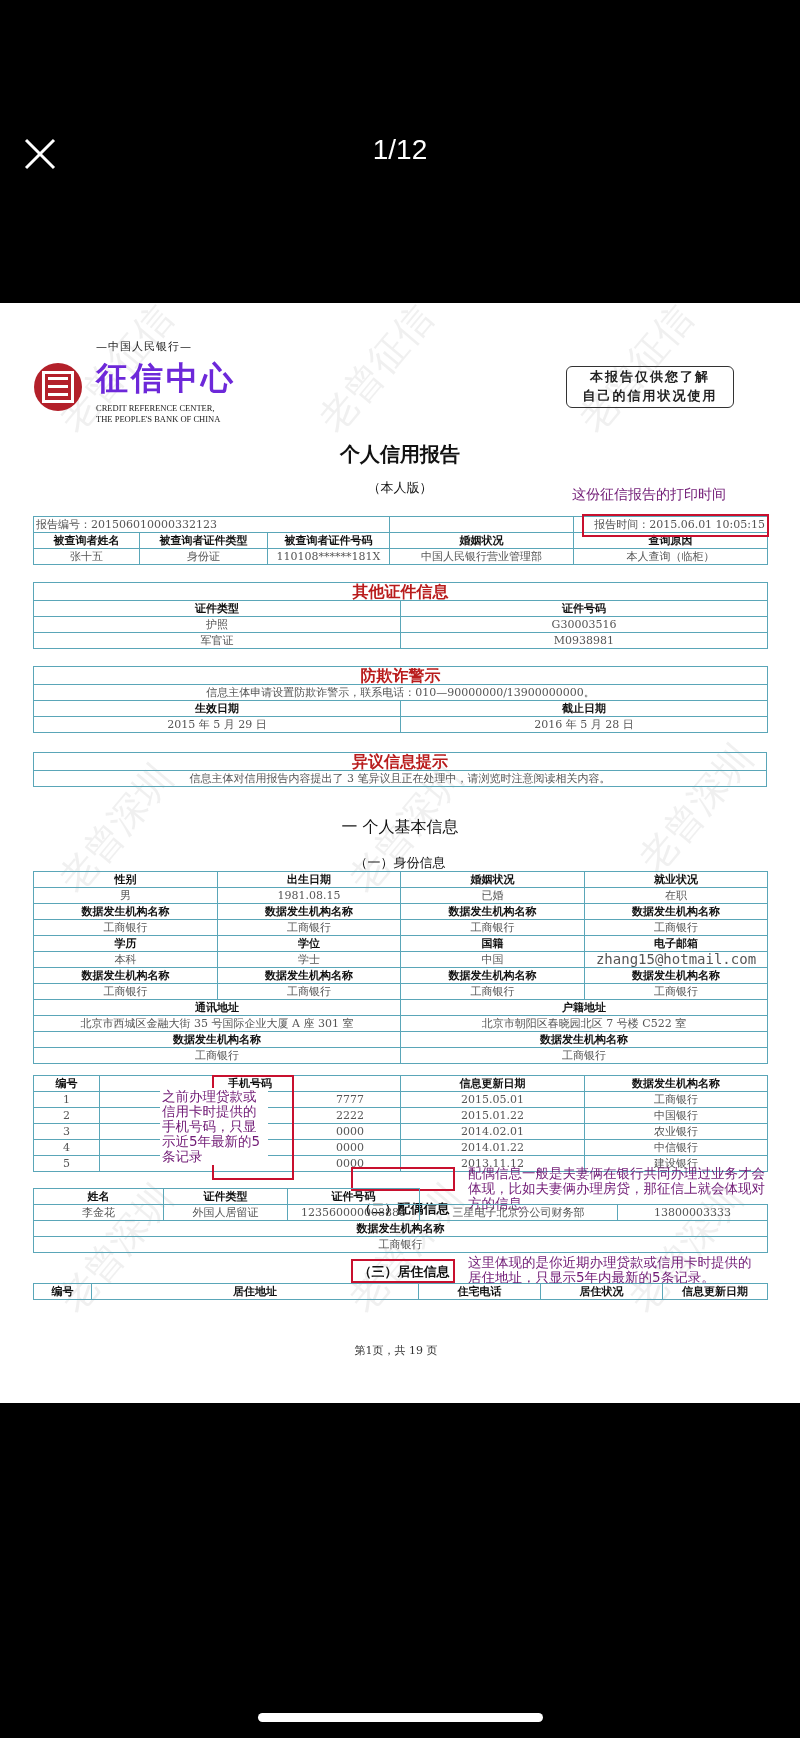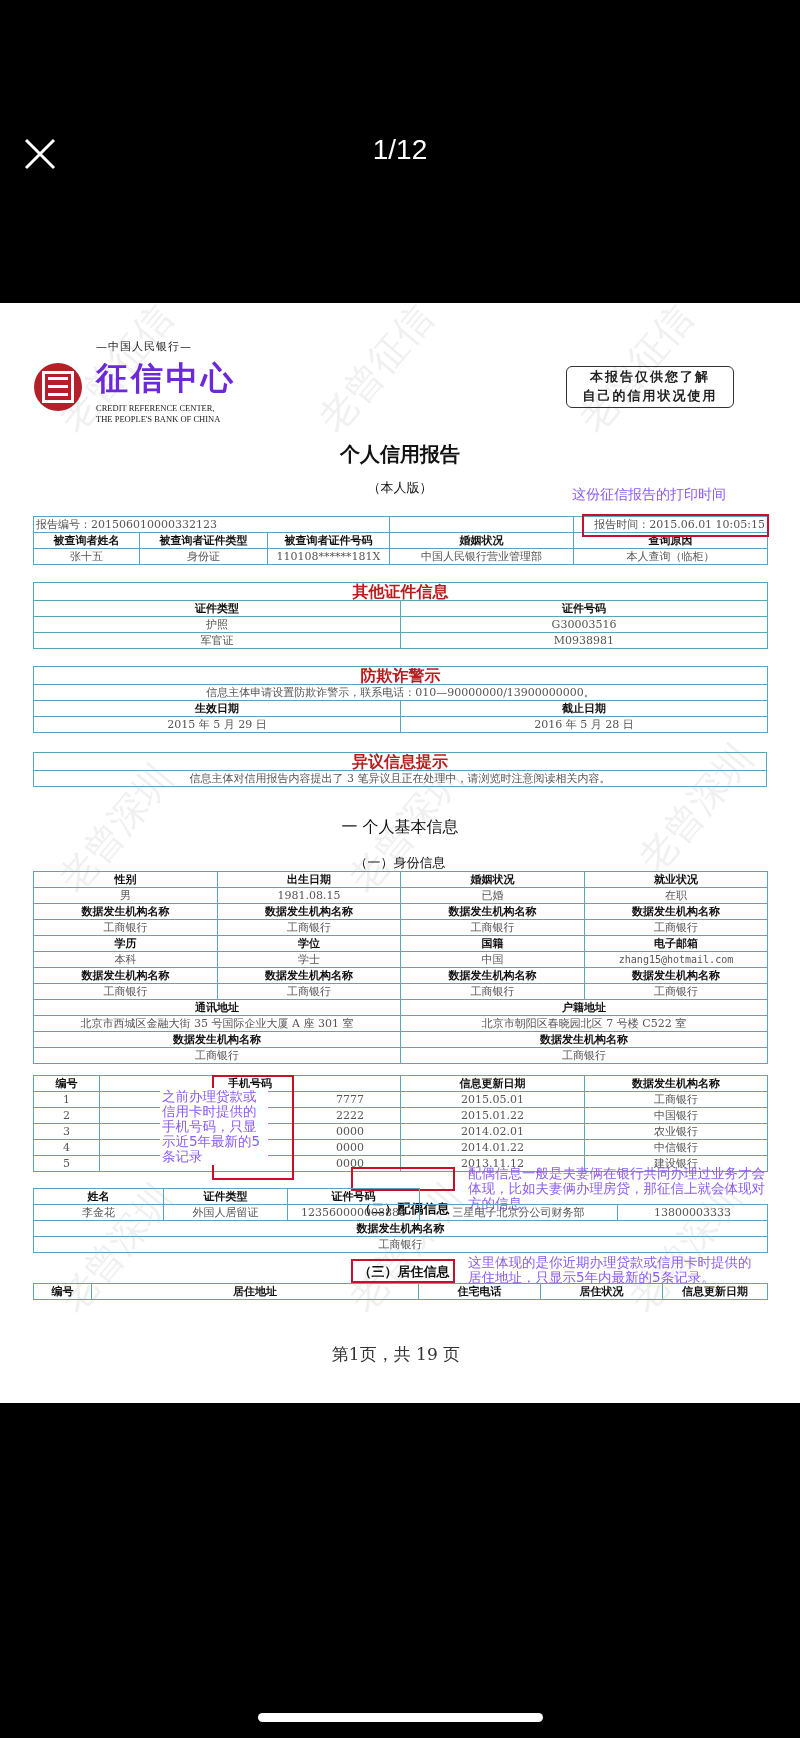--- a/index.html
+++ b/index.html
@@ -16,29 +16,29 @@
   .seal { position:absolute; left:0; top:24px; width:48px; height:48px; border-radius:50%; background:#b3202a; }
   .seal-inner { position:absolute; left:8px; top:8px; width:32px; height:32px; border:3px solid #fff; box-sizing:border-box; }
   .seal-bar { position:absolute; left:14px; width:20px; height:3px; background:#fff; }
   .logo-sub { position:absolute; left:62px; top:0; font-size:11px; color:#222; white-space:nowrap; letter-spacing:1px; }
   .logo-name { position:absolute; left:62px; top:18px; font-size:32px; font-weight:bold; color:#6d28d9; white-space:nowrap; letter-spacing:3px; font-family:"DejaVu Sans", sans-serif; }
   .logo-en { position:absolute; left:62px; top:64px; font-size:8.5px; color:#222; white-space:nowrap; line-height:11px; font-family:"Liberation Serif", serif; }
   .stamp { position:absolute; left:566px; top:63px; width:166px; height:40px; border:1.5px solid #333; border-radius:6px;
            font-size:13px; font-weight:bold; color:#222; text-align:center; line-height:19px; letter-spacing:2px; font-family:"DejaVu Sans", sans-serif; }
   .title { position:absolute; left:0; width:800px; top:138px; text-align:center; font-size:20px; color:#111; font-family:"DejaVu Sans", sans-serif;font-weight:bold; }
   .subtitle { position:absolute; left:0; width:800px; top:176px; text-align:center; font-size:13px; color:#111; font-family:"DejaVu Sans", sans-serif; }
-  .anno { position:absolute; color:#8b5cf6; font-size:13.5px; line-height:15px; font-family:"DejaVu Sans", sans-serif; }
+  .anno { position:absolute; color:#701a75; font-size:13.5px; line-height:15px; font-family:"DejaVu Sans", sans-serif; }
   .redbox { position:absolute; border:2.5px solid #c8102e; box-sizing:border-box; }
   table.t { position:absolute; border-collapse:collapse; table-layout:fixed; font-size:11px;border-radius:6px; }
   table.t td { border:1.2px solid #5aa6b8; height:15px; padding:0 2px; text-align:center; color:#555; white-space:nowrap; overflow:hidden; line-height:15px; }
   table.t td.h { color:#111; font-weight:bold; font-family:"DejaVu Sans", sans-serif; font-size:11px; }
   table.t td.cap { color:#b91c1c; font-weight:bold; font-size:16px; font-family:"DejaVu Sans", sans-serif; height:17px; }
   table.t td.l { text-align:left; }
   .sec { position:absolute; left:0; width:800px; text-align:center; color:#111; font-family:"DejaVu Sans", sans-serif; }
-  .footer-pg { position:absolute; left:0; width:792px; top:1040px; text-align:center; font-size:17px; color:#333; }
+  .footer-pg { position:absolute; left:0; width:792px; top:1040px; text-align:center; font-size:11px; color:#333; }
   .bottombar { position:absolute; left:0; top:1403px; width:800px; height:335px; background:#000; }
   .home-ind { position:absolute; left:258px; top:1713px; width:285px; height:9px; border-radius:5px; background:#fff; }
 </style>
 </head>
 <body>
 
 <div class="topbar">
   <div class="close-btn">
     <svg width="36" height="36" viewBox="0 0 36 36">
       <line x1="4" y1="4" x2="32" y2="32" stroke="#fff" stroke-width="3"></line>
@@ -213,21 +213,21 @@
     <tr>
       <td class="h">学历</td>
       <td class="h">学位</td>
       <td class="h">国籍</td>
       <td class="h">电子邮箱</td>
     </tr>
     <tr>
       <td>本科</td>
       <td>学士</td>
       <td>中国</td>
-      <td style="font-family:'DejaVu Sans Mono',monospace;font-size:10px;">zhang15@hotmail.com</td>
+      <td style="font-family:'DejaVu Sans Mono',monospace;font-size:14px;">zhang15@hotmail.com</td>
     </tr>
     <tr>
       <td class="h">数据发生机构名称</td>
       <td class="h">数据发生机构名称</td>
       <td class="h">数据发生机构名称</td>
       <td class="h">数据发生机构名称</td>
     </tr>
     <tr>
       <td>工商银行</td>
       <td>工商银行</td>

